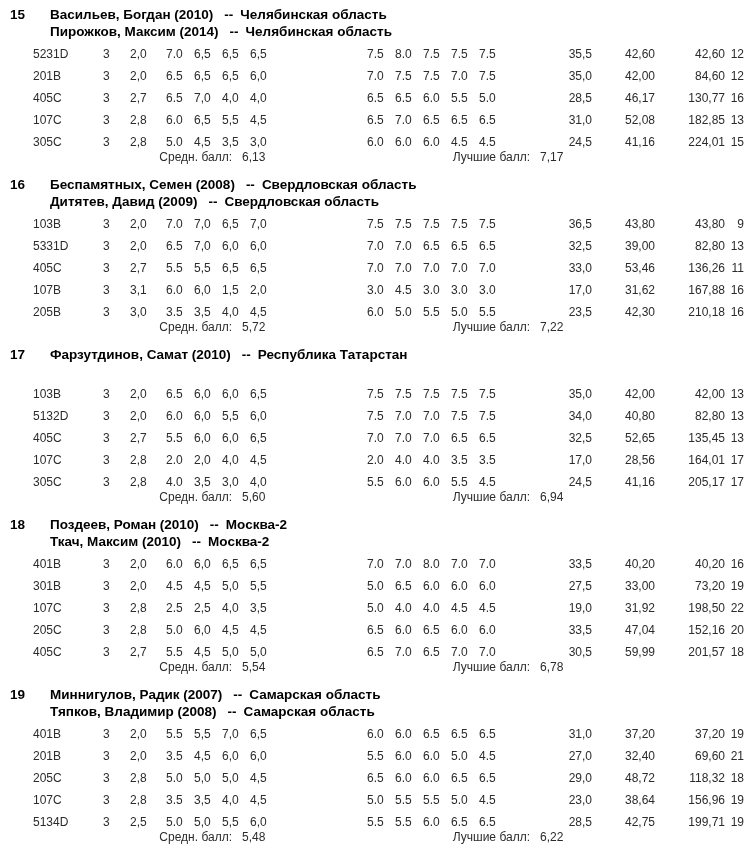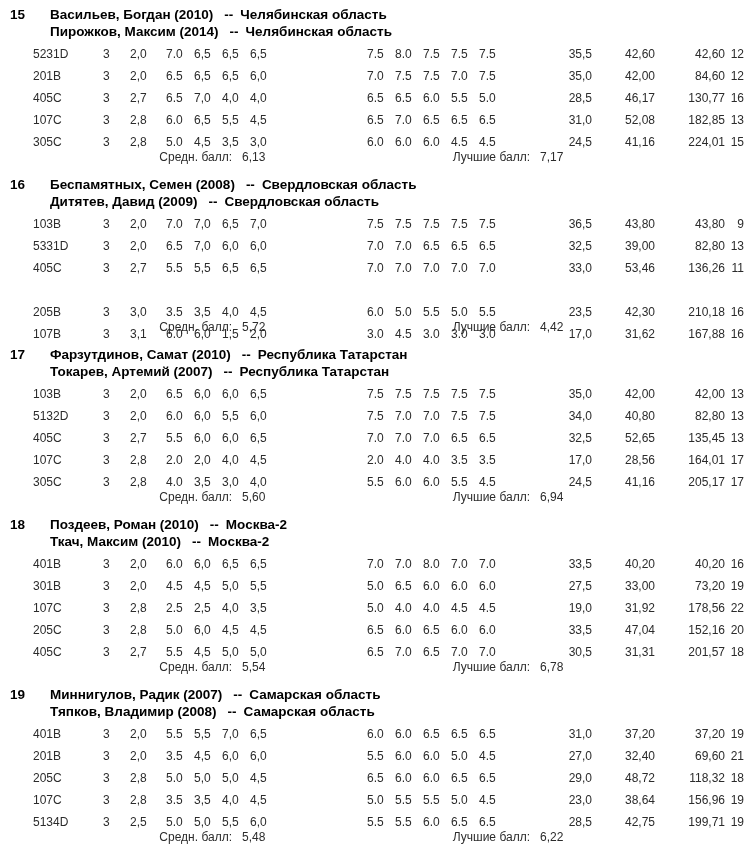--- a/index.html
+++ b/index.html
@@ -193,21 +193,21 @@
           <span class="cell" style="left: 367px;">7.0</span>
           <span class="cell" style="left: 395px;">7.0</span>
           <span class="cell" style="left: 423px;">7.0</span>
           <span class="cell" style="left: 451px;">7.0</span>
           <span class="cell" style="left: 479px;">7.0</span>
           <span class="cell c-sum">33,0</span>
           <span class="cell c-pts">53,46</span>
           <span class="cell c-total">136,26</span>
           <span class="cell c-rank">11</span>
         </div>
-        <div class="row" style="top: 108px; margin-top: 44px;">
+        <div class="row" style="top: 108px;">
           <span class="cell c-code">107B</span>
           <span class="cell c-n">3</span>
           <span class="cell c-dd">3,1</span>
           <span class="cell" style="left: 166px;">6.0</span>
           <span class="cell" style="left: 194px;">6,0</span>
           <span class="cell" style="left: 222px;">1,5</span>
           <span class="cell" style="left: 250px;">2,0</span>
           <span class="cell" style="left: 367px;">3.0</span>
           <span class="cell" style="left: 395px;">4.5</span>
           <span class="cell" style="left: 423px;">3.0</span>
@@ -233,27 +233,26 @@
           <span class="cell" style="left: 479px;">5.5</span>
           <span class="cell c-sum">23,5</span>
           <span class="cell c-pts">42,30</span>
           <span class="cell c-total">210,18</span>
           <span class="cell c-rank">16</span>
         </div>
         <div class="sumline" style="top: 145px;">
           <span class="avg-label">Средн. балл:</span>
           <span class="avg-value">5,72</span>
           <span class="best-label">Лучшие балл:</span>
-          <span class="best-value">4,42</span>
+          <span class="best-value">7,22</span>
         </div>
       </div>
       <div class="section" style="top: 345px;">
         <span class="entry-num">17</span>
         <div class="athlete" style="top: 2px;"><span class="a-name">Фарзутдинов, Самат (2010)</span><span class="a-dash">--</span><span class="a-region">Республика Татарстан</span></div>
-        <div class="athlete" style="top: 19px;"><span class="a-name">Токарев, Артемий (2007)</span><span class="a-dash">--</span><span class="a-region">Республика Татарстан</span></div>
         <div class="row" style="top: 42px;">
           <span class="cell c-code">103B</span>
           <span class="cell c-n">3</span>
           <span class="cell c-dd">2,0</span>
           <span class="cell" style="left: 166px;">6.5</span>
           <span class="cell" style="left: 194px;">6,0</span>
           <span class="cell" style="left: 222px;">6,0</span>
           <span class="cell" style="left: 250px;">6,5</span>
           <span class="cell" style="left: 367px;">7.5</span>
           <span class="cell" style="left: 395px;">7.5</span>
@@ -392,21 +391,21 @@
           <span class="cell" style="left: 194px;">2,5</span>
           <span class="cell" style="left: 222px;">4,0</span>
           <span class="cell" style="left: 250px;">3,5</span>
           <span class="cell" style="left: 367px;">5.0</span>
           <span class="cell" style="left: 395px;">4.0</span>
           <span class="cell" style="left: 423px;">4.0</span>
           <span class="cell" style="left: 451px;">4.5</span>
           <span class="cell" style="left: 479px;">4.5</span>
           <span class="cell c-sum">19,0</span>
           <span class="cell c-pts">31,92</span>
-          <span class="cell c-total">178,56</span>
+          <span class="cell c-total">198,50</span>
           <span class="cell c-rank">22</span>
         </div>
         <div class="row" style="top: 108px;">
           <span class="cell c-code">205C</span>
           <span class="cell c-n">3</span>
           <span class="cell c-dd">2,8</span>
           <span class="cell" style="left: 166px;">5.0</span>
           <span class="cell" style="left: 194px;">6,0</span>
           <span class="cell" style="left: 222px;">4,5</span>
           <span class="cell" style="left: 250px;">4,5</span>
@@ -427,21 +426,21 @@
           <span class="cell" style="left: 166px;">5.5</span>
           <span class="cell" style="left: 194px;">4,5</span>
           <span class="cell" style="left: 222px;">5,0</span>
           <span class="cell" style="left: 250px;">5,0</span>
           <span class="cell" style="left: 367px;">6.5</span>
           <span class="cell" style="left: 395px;">7.0</span>
           <span class="cell" style="left: 423px;">6.5</span>
           <span class="cell" style="left: 451px;">7.0</span>
           <span class="cell" style="left: 479px;">7.0</span>
           <span class="cell c-sum">30,5</span>
-          <span class="cell c-pts">31,31</span>
+          <span class="cell c-pts">59,99</span>
           <span class="cell c-total">201,57</span>
           <span class="cell c-rank">18</span>
         </div>
         <div class="sumline" style="top: 145px;">
           <span class="avg-label">Средн. балл:</span>
           <span class="avg-value">5,54</span>
           <span class="best-label">Лучшие балл:</span>
           <span class="best-value">6,78</span>
         </div>
       </div>

